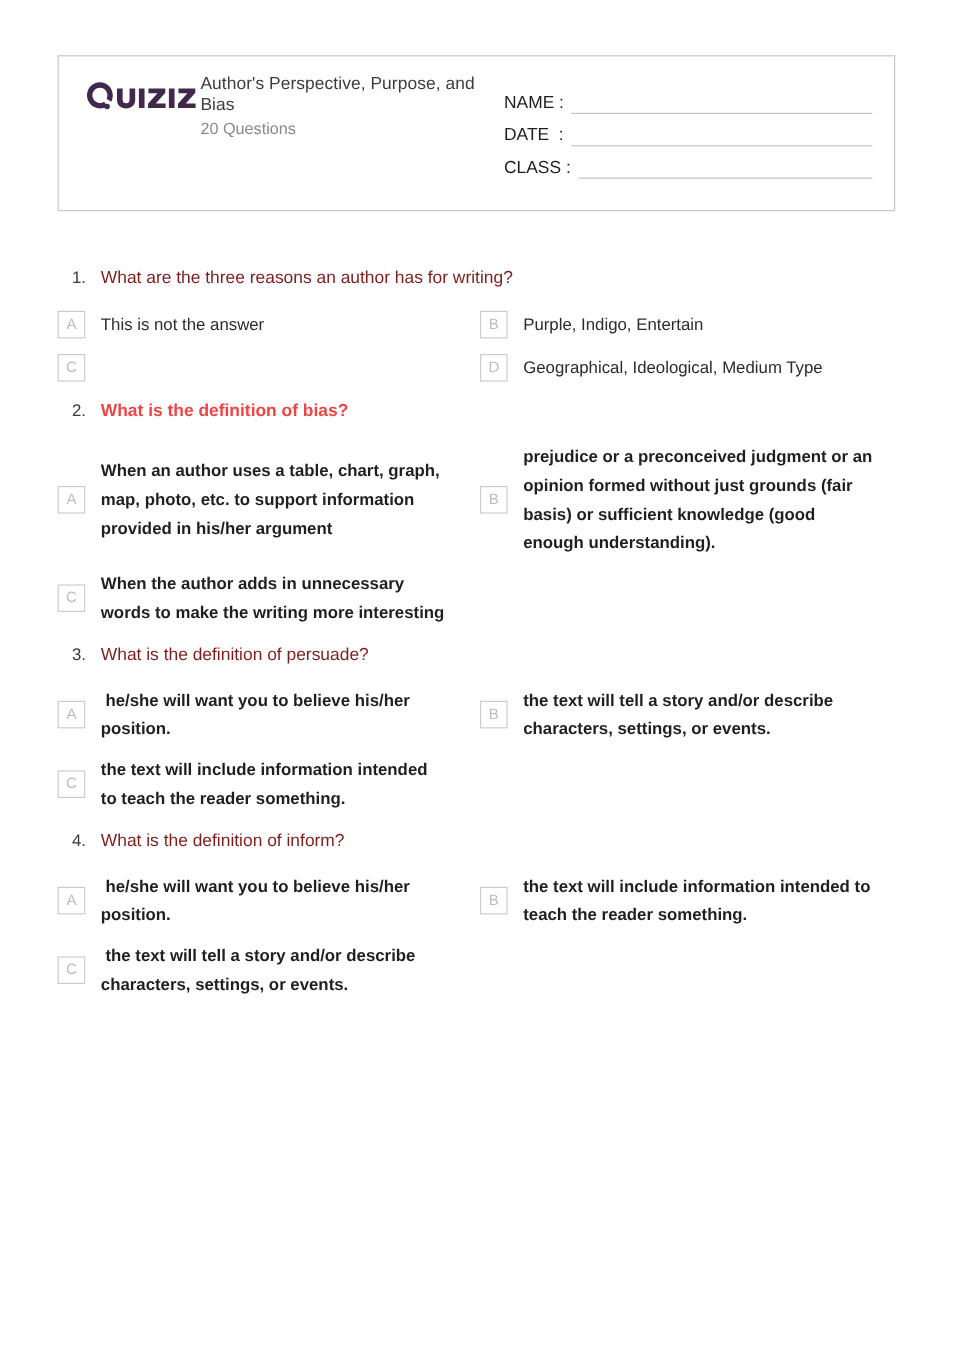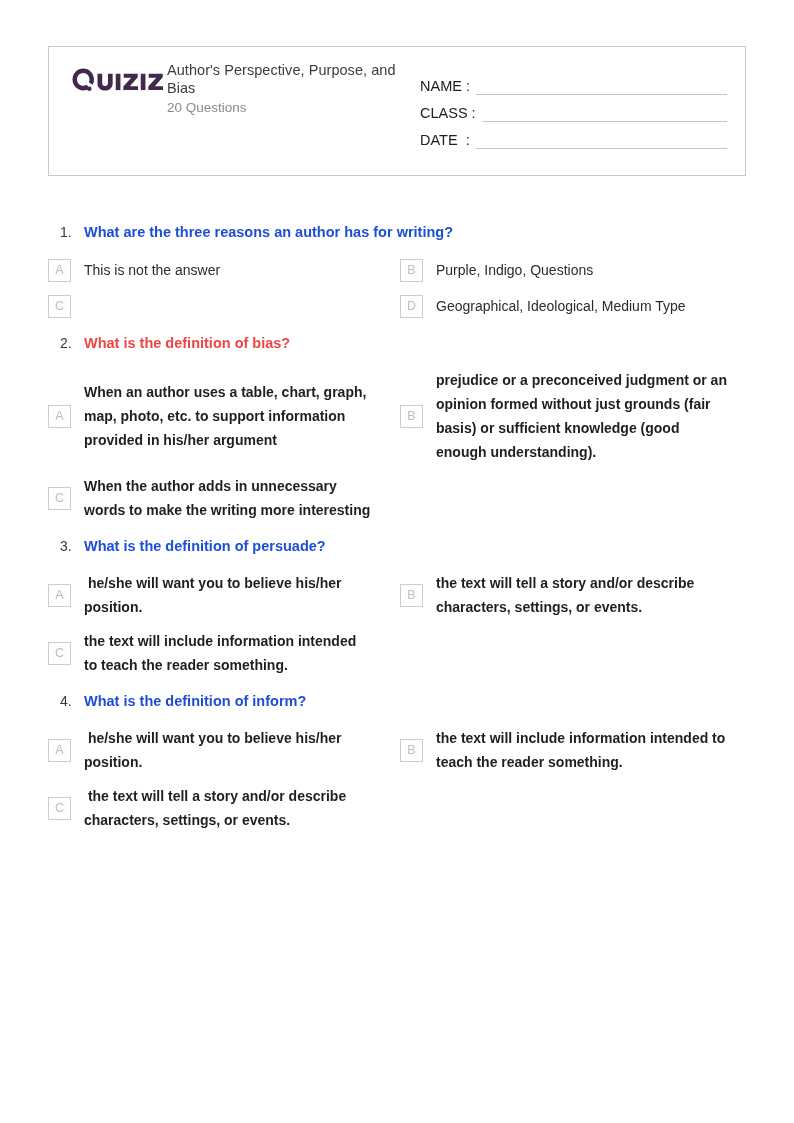--- a/index.html
+++ b/index.html
@@ -113,22 +113,22 @@
     width: 36px;
     flex: 0 0 36px;
     font-size: 14px;
     font-weight: 400;
     color: #3a3a3a;
     padding-left: 12px;
   }
 
   .q-text {
     font-size: 14.5px;
-    font-weight: 700;
-    color: #1d4ed8;
+    font-weight: 400;
+    color: #7f1d1d;
     line-height: 21px;
   }
 
   .q-text.bold { font-weight: 700; color: #ef4444; }
 
   .options-grid {
     display: grid;
     grid-template-columns: 1fr 1fr;
     column-gap: 0px;
     padding-top: 8px;
@@ -204,47 +204,47 @@
     </div>
 
     <div class="header-right">
 
       <div class="field-row">
         <span class="field-label">NAME :</span>
         <span class="field-line"></span>
       </div>
 
       <div class="field-row">
+        <span class="field-label">DATE  :</span>
+        <span class="field-line"></span>
+      </div>
+
+      <div class="field-row">
         <span class="field-label">CLASS :</span>
-        <span class="field-line"></span>
-      </div>
-
-      <div class="field-row">
-        <span class="field-label">DATE  :</span>
         <span class="field-line"></span>
       </div>
 
     </div>
 
   </div>
 
   <div class="questions" id="questions-root">
       <div class="question-block">
         <div class="question-head">
           <div class="q-number">1.</div>
           <div class="q-text">What are the three reasons an author has for writing?</div>
         </div>
         <div class="options-grid">
           <div class="option opt-col-a">
             <div class="opt-badge">A</div>
             <div class="opt-text">This is not the answer</div>
           </div>
           <div class="option opt-col-b">
             <div class="opt-badge">B</div>
-            <div class="opt-text">Purple, Indigo, Questions</div>
+            <div class="opt-text">Purple, Indigo, Entertain</div>
           </div>
           <div class="option opt-col-a">
             <div class="opt-badge">C</div>
           </div>
           <div class="option opt-col-b">
             <div class="opt-badge">D</div>
             <div class="opt-text">Geographical, Ideological, Medium Type</div>
           </div>
         </div>
       </div>

